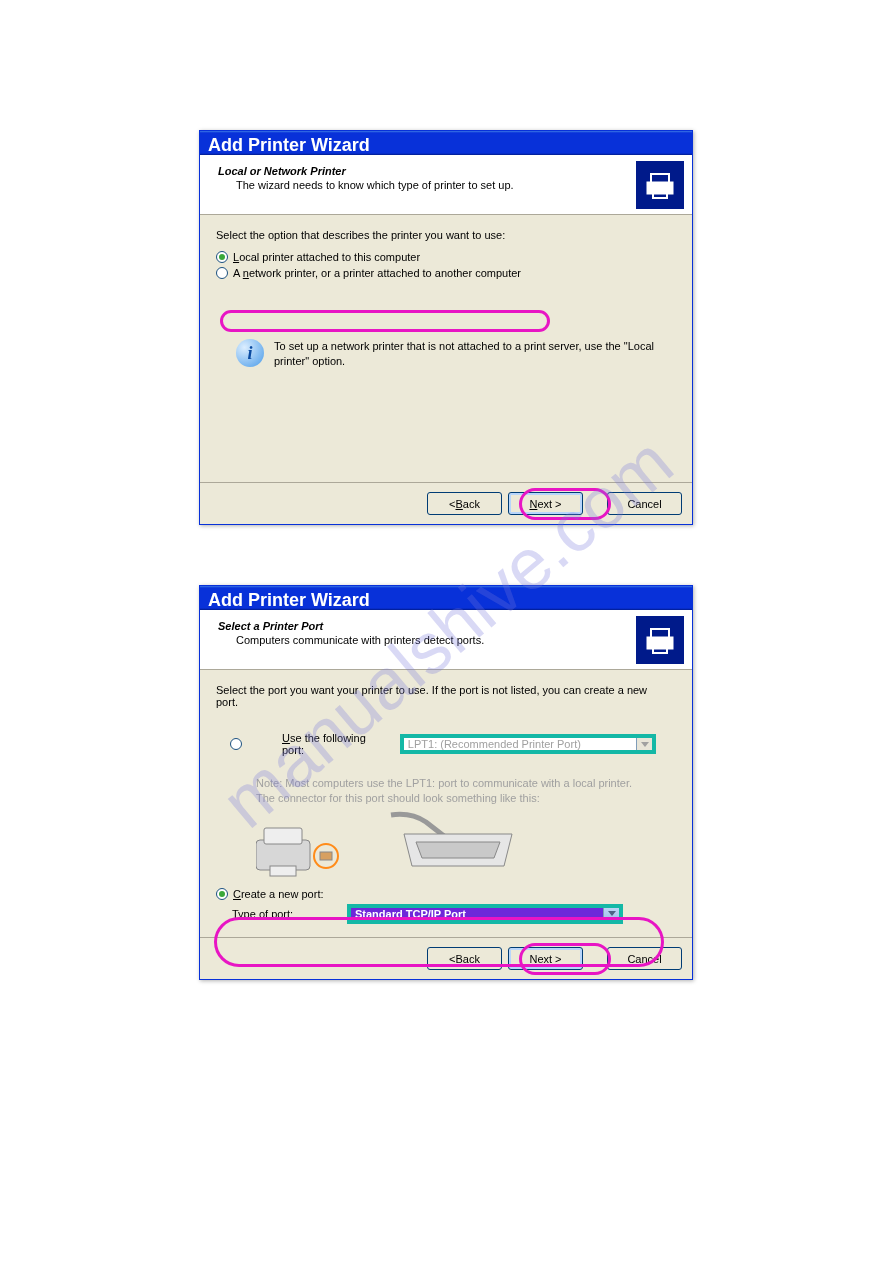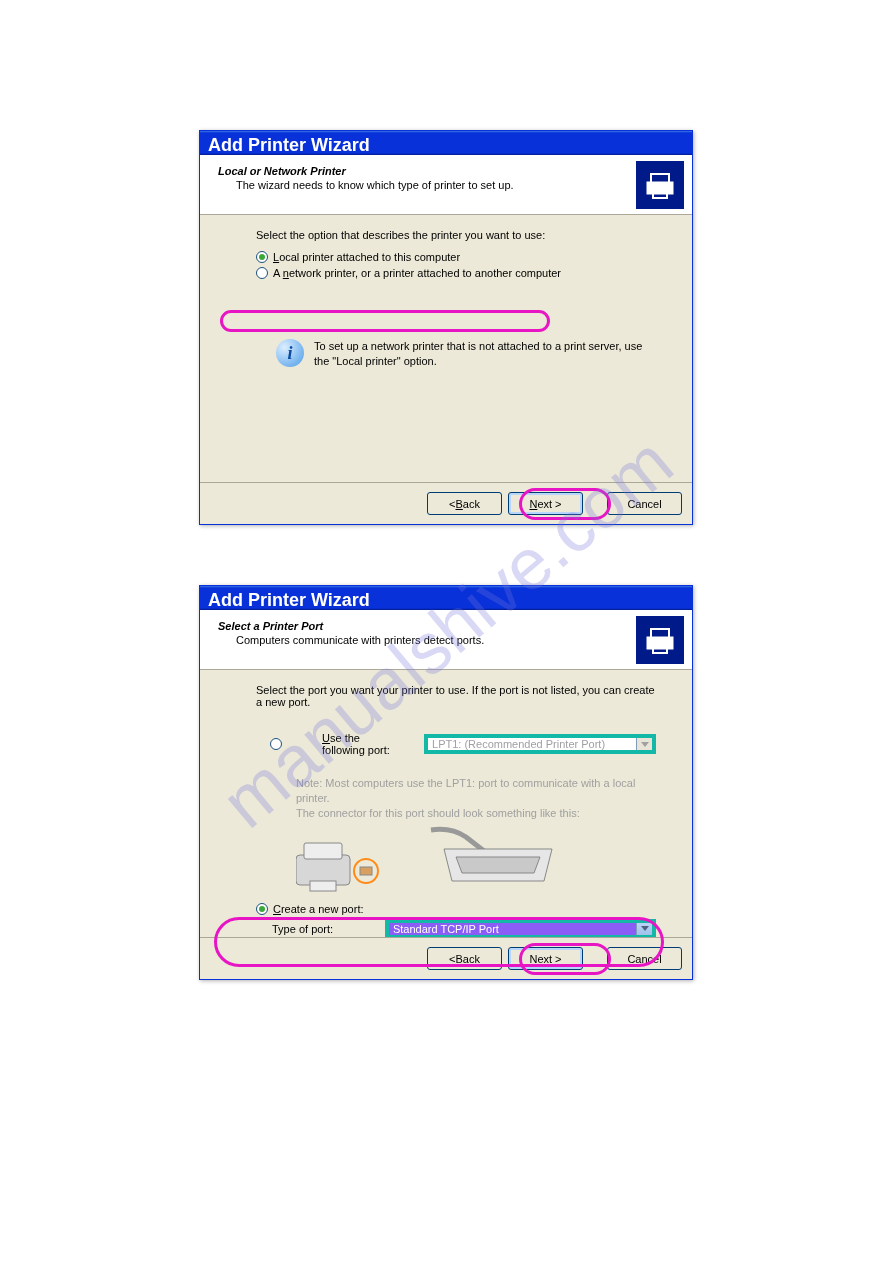--- a/index.html
+++ b/index.html
@@ -63,21 +63,21 @@
   .header .icon {
     position: absolute;
     right: 8px; top: 6px;
     width: 48px; height: 48px;
     background: #001a8a;
     display: flex;
     align-items: center;
     justify-content: center;
   }
   .body {
-    padding: 14px 36px 0 56px;
+    padding: 14px 36px 0 16px;
     position: relative;
   }
   .instr { margin-bottom: 10px; }
   .radio-row {
     display: flex;
     align-items: center;
     gap: 5px;
     margin: 4px 0;
     position: relative;
     z-index: 2;
@@ -184,22 +184,23 @@
     width: 276px; height: 20px;
     border: 4px solid #14b8a6;
     background: #fff;
     display: flex;
     align-items: center;
     position: relative;
     padding: 0 18px 0 4px;
     color: #a0a0a0;
   }
   .port-select.blue {
-    background: #8b5cf6;
+    background: #6d28d9;
     color: #fff;
+    font-weight: bold;
   }
   .port-select .arrow {
     position: absolute;
     right: 0; top: 0;
     width: 16px; height: 100%;
     background: linear-gradient(#bcd4f6, #9fc1ea);
     border-left: 1px solid #7f9db9;
     display: flex;
     align-items: center;
     justify-content: center;

